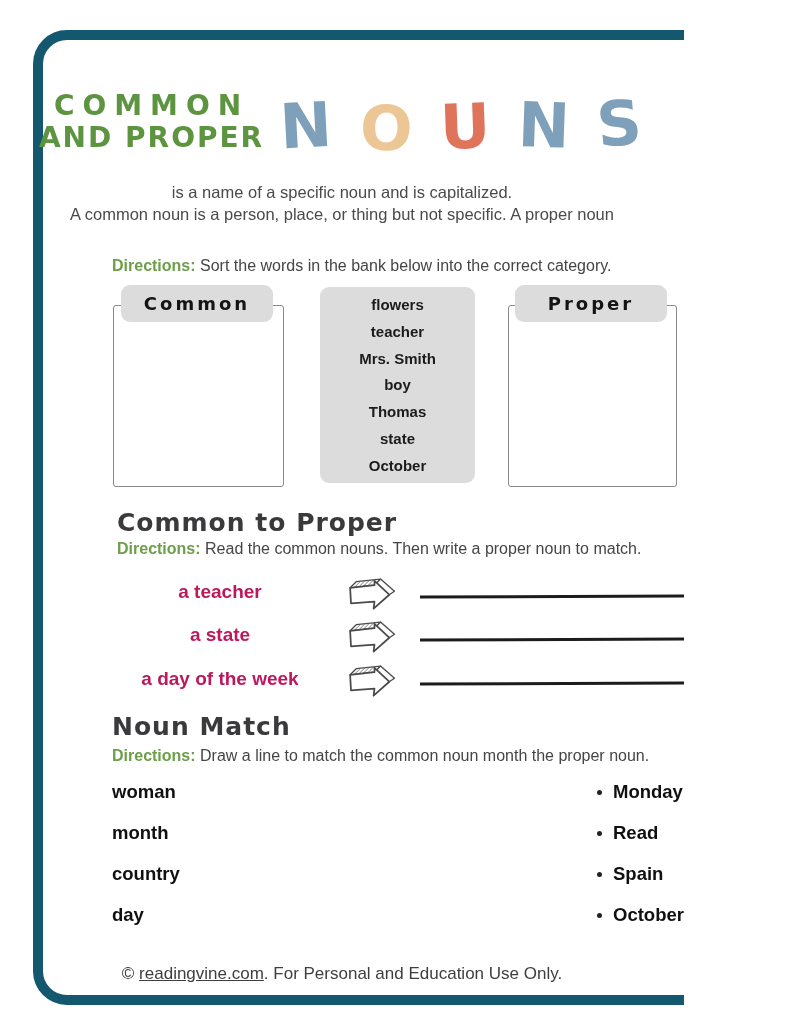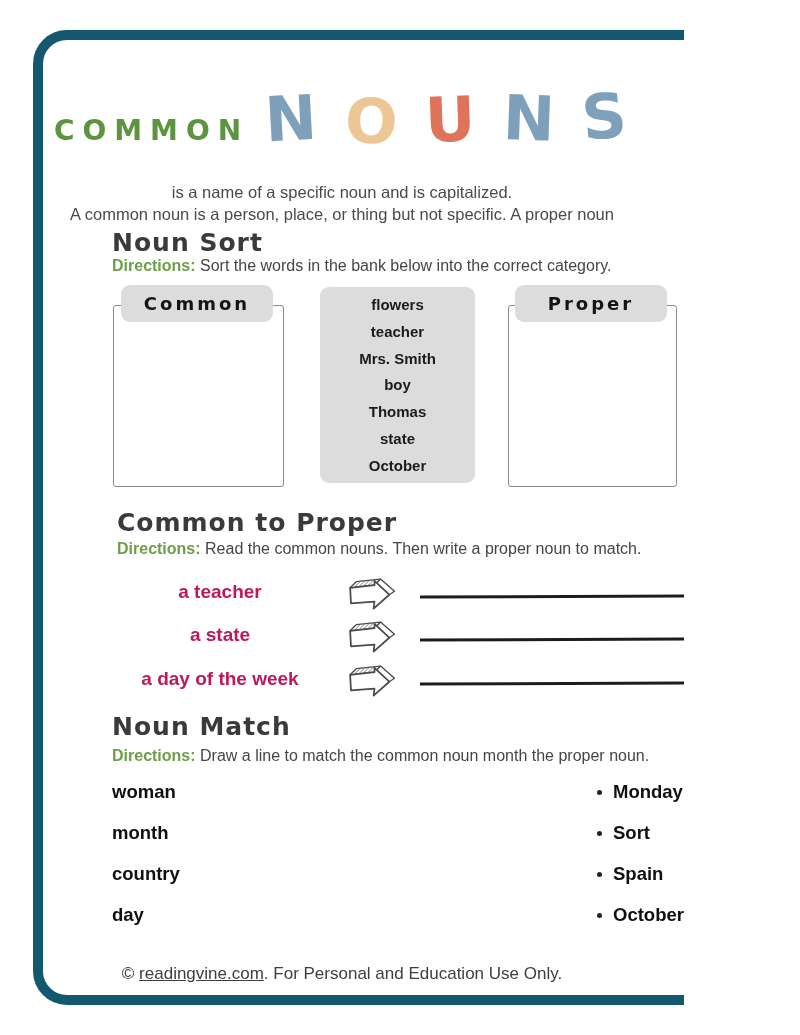--- a/index.html
+++ b/index.html
@@ -68,35 +68,35 @@
 </style>
 </head>
 <body>
 
 <div class="page">
   <div class="frame"></div>
 
   <div class="title-row">
     <div class="title-left">
       <div class="l1">COMMON</div>
+      <div class="l2">AND PROPER</div>
     </div>
     <div class="title-word">
       <span style="color: rgb(127, 160, 186);">N</span>
       <span style="color: rgb(236, 199, 149);">O</span>
       <span style="color: rgb(224, 116, 90);">U</span>
       <span style="color: rgb(127, 160, 186);">N</span>
       <span style="color: rgb(127, 160, 186);">S</span>
     </div>
   </div>
   <div class="intro">
     <div>is a name of a specific noun and is capitalized.</div>
     <div>A common noun is a person, place, or thing but not specific. A proper noun</div>
   </div>
 
-  <div class="sec-heading" style="left:112px;top:228px;">Noun Sort</div>
   <div class="directions" style="left:112px;top:257px;">
     <b>Directions:</b><span> Sort the words in the bank below into the correct category.</span>
   </div>
 
   <div class="sort-box" style="left:113px;top:305px;width:169px;height:180px;"></div>
   <div class="sort-label" style="left:121px;top:285px;width:152px;">Common</div>
 
   <div class="word-bank">
     <div>flowers</div>
     <div>teacher</div>
@@ -178,21 +178,21 @@
   <div class="match-left" style="top:822px;">month</div>
   <div class="match-left" style="top:863px;">country</div>
   <div class="match-left" style="top:904px;">day</div>
 
   <div class="match-right" style="top:781px;">
     <span class="dot"></span>
     <span>Monday</span>
   </div>
   <div class="match-right" style="top:822px;">
     <span class="dot"></span>
-    <span>Sort</span>
+    <span>Read</span>
   </div>
   <div class="match-right" style="top:863px;">
     <span class="dot"></span>
     <span>Spain</span>
   </div>
   <div class="match-right" style="top:904px;">
     <span class="dot"></span>
     <span>October</span>
   </div>
 

